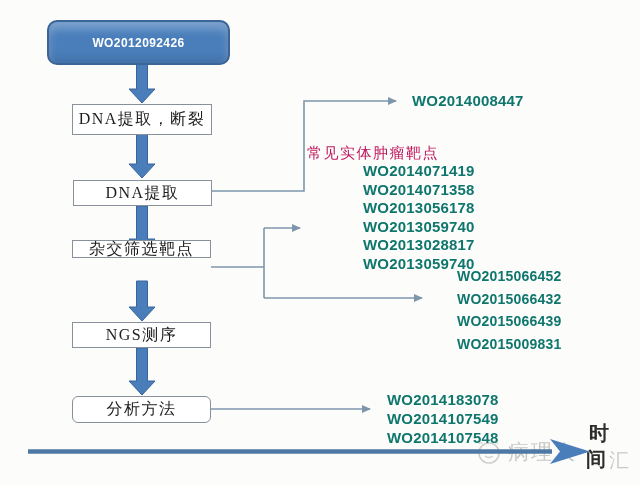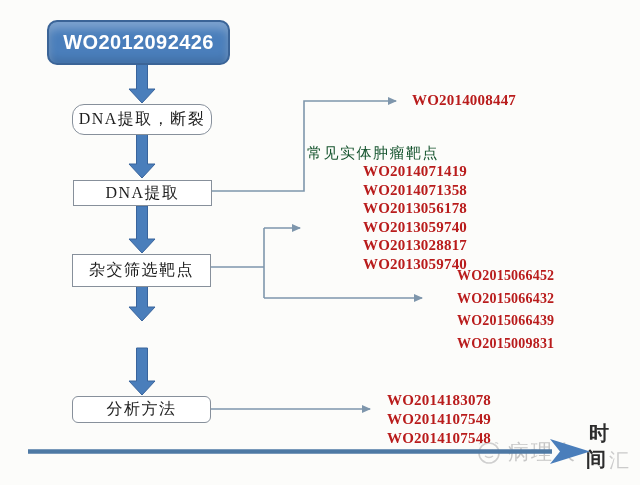--- a/index.html
+++ b/index.html
@@ -16,41 +16,41 @@
     border:1px solid #87909b; box-sizing:border-box;
     display:flex; align-items:center; justify-content:center;
     font-family:"Liberation Serif", serif;
     font-size:16px; color:#1d1d1d; letter-spacing:1.5px; white-space:nowrap;
   }
   #box-title {
     left:47px; top:20px; width:179px; height:41px; z-index:3;
     background:#4a7ebb; border:2px solid #3b6497; border-radius:10px;
     box-shadow: inset 0 7px 9px rgba(255,255,255,0.28), inset 0 -5px 7px rgba(0,0,0,0.10);
     color:#ffffff; font-family:"Liberation Sans", sans-serif;
-    font-weight:bold; font-size:20px; letter-spacing:0.4px;
+    font-weight:bold; font-size:12px; letter-spacing:0.4px;
     display:flex; align-items:center; justify-content:center;
     position:absolute;
   }
-  #box-step0 { left:72px; top:104px; width:140px; height:31px;border-radius:12px; }
+  #box-step0 { left:72px; top:104px; width:140px; height:31px; }
   #box-step1 { left:73px; top:180px; width:139px; height:26px; }
-  #box-step2 { left:72px; top:254px; width:139px; height:33px; }
+  #box-step2 { left:72px; top:240px; width:139px; height:18px; }
   #box-step3 { left:72px; top:322px; width:139px; height:26px; }
   #box-step4 { left:72px; top:396px; width:139px; height:27px;border-radius:6px; }
 
   
   .wo, .wo-list div {
-    font-weight:600; color:#b91c1c; font-size:15px;
-    font-family:Liberation Serif, serif; letter-spacing:0.2px;
+    font-weight:600; color:#0f766e; font-size:15px;
+    font-family:Liberation Sans, sans-serif; letter-spacing:0.2px;
   }
   .abs { position:absolute; z-index:3; }
   #wo-top  { left:412px; top:92px; }
   .group-heading {
     position:absolute; z-index:3;
     font-family:"Liberation Serif", serif; font-size:15px;
-    color:#14532d; letter-spacing:1.5px; white-space:nowrap;
+    color:#be185d; letter-spacing:1.5px; white-space:nowrap;
   }
   #g1-head { left:307px; top:144px; }
   #g2-head { left:457px; top:245px; }
   #g1-list { left:318px; top:162px; line-height:18.6px;margin-left:45px; }
   #g2-list { left:457px; top:265px; line-height:22.5px; }
   #g2-list div { font-size:14px; }
   #g3-list { left:387px; top:375px; line-height:18.8px;margin-top:16px; }
 
   
   .axis-char {
@@ -125,20 +125,23 @@
   </div>
   <div id="box-step0" class="flow-box">
     <span>DNA提取，断裂</span>
   </div>
   <div id="box-step1" class="flow-box">
     <span>DNA提取</span>
   </div>
   <div id="box-step2" class="flow-box">
     <span>杂交筛选靶点</span>
   </div>
+  <div id="box-step3" class="flow-box">
+    <span>NGS测序</span>
+  </div>
   <div id="box-step4" class="flow-box">
     <span>分析方法</span>
   </div>
 
   <div id="wo-top" class="abs wo">WO2014008447</div>
 
   <div id="g1-head" class="group-heading">常见实体肿瘤靶点</div>
   <div id="g1-list" class="abs wo-list">
     <div>WO2014071419</div>
     <div>WO2014071358</div>

